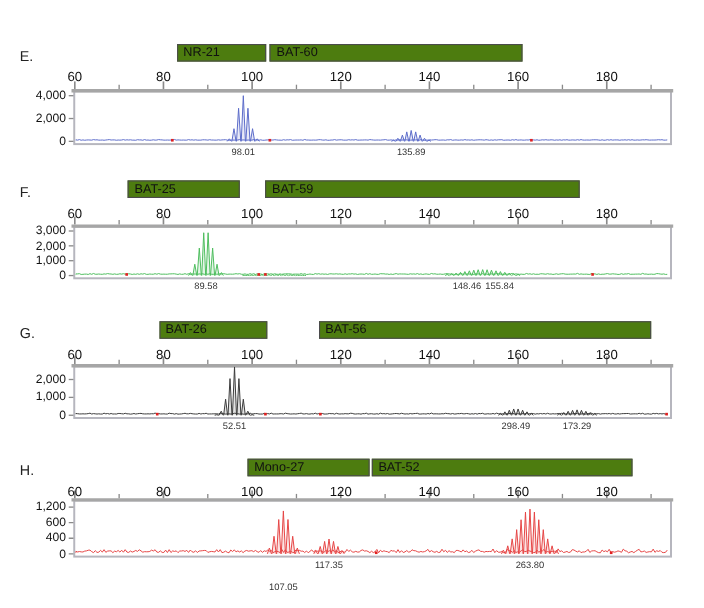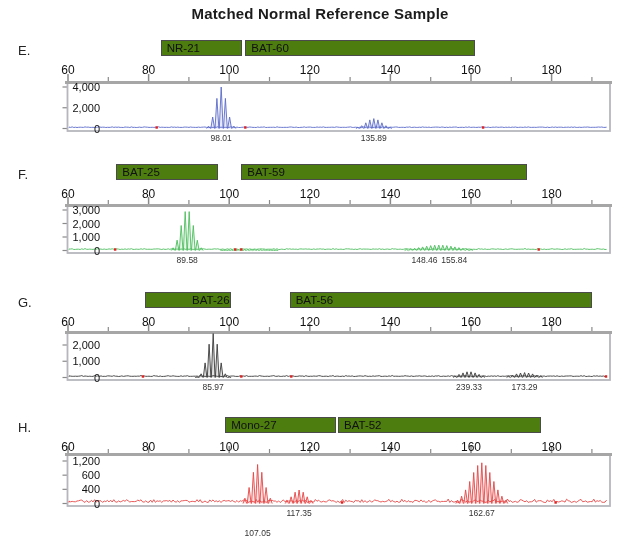--- a/index.html
+++ b/index.html
@@ -5,29 +5,28 @@
   html,body{margin:0;padding:0;background:#fff;}
   #canvas{position:relative;width:640px;height:553px;background:#fff;overflow:hidden;
           font-family:"Liberation Sans",sans-serif;color:#1b1b1b;}
   #page-title{position:absolute;top:5px;left:0;width:640px;text-align:center;
               font-size:15px;font-weight:bold;letter-spacing:.2px;}
   .panel-letter{position:absolute;left:18px;font-size:13px;color:#222;}
   .marker-box{position:absolute;height:16px;background:#4d7c0f;border:1.4px solid #4b4b4b;
               box-sizing:border-box;font-size:11.5px;line-height:14px;padding-left:5px;
               color:#111;white-space:nowrap;overflow:hidden;}
   .x-tick-label{position:absolute;transform:translateX(-50%);font-size:12px;color:#111;}
-  .y-tick-label{position:absolute;left:0;width:60px;text-align:right;font-size:11px;color:#111;padding-left:40px;}
+  .y-tick-label{position:absolute;left:0;width:60px;text-align:right;font-size:11px;color:#111;}
   .peak-label{position:absolute;transform:translateX(-50%);font-size:8.5px;color:#333;white-space:nowrap;}
   svg{position:absolute;top:0;left:0;}
 </style>
 </head>
 <body>
 
 <div id="canvas">
-  <div id="page-title">Matched Normal Reference Sample</div>
   <svg id="plot-svg" width="640" height="553">
       <line x1="62.5" x2="67.5" y1="87" y2="87" stroke="#8a8a8a" stroke-width="1.2"></line>
       <line x1="62.5" x2="67.5" y1="107.75" y2="107.75" stroke="#8a8a8a" stroke-width="1.2"></line>
       <line x1="62.5" x2="67.5" y1="128.5" y2="128.5" stroke="#8a8a8a" stroke-width="1.2"></line>
       <rect x="67.5" y="83" width="542.5" height="48" fill="#fff" stroke="#b6b6be" stroke-width="1.8"></rect>
       <line x1="65" x2="612" y1="82.5" y2="82.5" stroke="#a6a6a6" stroke-width="3"></line>
       <line x1="68" x2="68" y1="74" y2="81" stroke="#8a8a8a" stroke-width="1.5"></line>
       <line x1="148.60000000000002" x2="148.60000000000002" y1="74" y2="81" stroke="#8a8a8a" stroke-width="1.5"></line>
       <line x1="229.20000000000002" x2="229.20000000000002" y1="74" y2="81" stroke="#8a8a8a" stroke-width="1.5"></line>
       <line x1="309.8" x2="309.8" y1="74" y2="81" stroke="#8a8a8a" stroke-width="1.5"></line>
@@ -161,49 +160,49 @@
         <div class="y-tick-label" style="top: 204px;">3,000</div>
         <div class="y-tick-label" style="top: 217.5px;">2,000</div>
         <div class="y-tick-label" style="top: 231px;">1,000</div>
         <div class="y-tick-label" style="top: 244.5px;">0</div>
         <div class="peak-label" style="top: 255px; left: 187.207px;">89.58</div>
         <div class="peak-label" style="top: 255px; left: 424.494px;">148.46</div>
         <div class="peak-label" style="top: 255px; left: 454.235px;">155.84</div>
       </div>
       <div class="">
         <div class="panel-letter" style="top: 295px;">G.</div>
-        <div class="marker-box" style="top: 292px; left: 144.57px; width: 86px; text-align: right;"><span>BAT-26</span></div>
+        <div class="marker-box" style="top: 292px; left: 144.57px; width: 98px;"><span>BAT-26</span></div>
         <div class="marker-box" style="top: 292px; left: 289.65px; width: 302.25px;"><span>BAT-56</span></div>
         <div class="x-tick-label" style="top: 315px; left: 68px;">60</div>
         <div class="x-tick-label" style="top: 315px; left: 148.6px;">80</div>
         <div class="x-tick-label" style="top: 315px; left: 229.2px;">100</div>
         <div class="x-tick-label" style="top: 315px; left: 309.8px;">120</div>
         <div class="x-tick-label" style="top: 315px; left: 390.4px;">140</div>
         <div class="x-tick-label" style="top: 315px; left: 471px;">160</div>
         <div class="x-tick-label" style="top: 315px; left: 551.6px;">180</div>
         <div class="y-tick-label" style="top: 339px;">2,000</div>
         <div class="y-tick-label" style="top: 355.25px;">1,000</div>
         <div class="y-tick-label" style="top: 371.5px;">0</div>
-        <div class="peak-label" style="top: 382px; left: 213.161px;">85.97</div>
-        <div class="peak-label" style="top: 382px; left: 469.025px;">239.33</div>
+        <div class="peak-label" style="top: 382px; left: 213.161px;">52.51</div>
+        <div class="peak-label" style="top: 382px; left: 469.025px;">298.49</div>
         <div class="peak-label" style="top: 382px; left: 524.559px; text-align: right;">173.29</div>
       </div>
       <div class="">
         <div class="panel-letter" style="top: 420px;">H.</div>
         <div class="marker-box" style="top: 417px; left: 225.17px; width: 110.825px;"><span>Mono-27</span></div>
-        <div class="marker-box" style="top: 417px; left: 338.01px; width: 203px;"><span>BAT-52</span></div>
+        <div class="marker-box" style="top: 417px; left: 338.01px; width: 237px;"><span>BAT-52</span></div>
         <div class="x-tick-label" style="top: 440px; left: 68px;">60</div>
         <div class="x-tick-label" style="top: 440px; left: 148.6px;">80</div>
         <div class="x-tick-label" style="top: 440px; left: 229.2px;">100</div>
         <div class="x-tick-label" style="top: 440px; left: 309.8px;">120</div>
         <div class="x-tick-label" style="top: 440px; left: 390.4px;">140</div>
         <div class="x-tick-label" style="top: 440px; left: 471px;">160</div>
         <div class="x-tick-label" style="top: 440px; left: 551.6px;">180</div>
         <div class="y-tick-label" style="top: 455px;">1,200</div>
         <div class="y-tick-label" style="top: 469.167px;">600</div>
         <div class="y-tick-label" style="top: 483.333px;">400</div>
         <div class="y-tick-label" style="top: 497.5px;">0</div>
         <div class="peak-label" style="top: 528px; left: 257.611px;">107.05</div>
         <div class="peak-label" style="top: 508px; left: 299.12px;">117.35</div>
-        <div class="peak-label" style="top: 508px; left: 481.76px;">162.67</div>
+        <div class="peak-label" style="top: 508px; left: 481.76px;">263.80</div>
       </div>
     </div>
 </div>
 
 </body></html>

